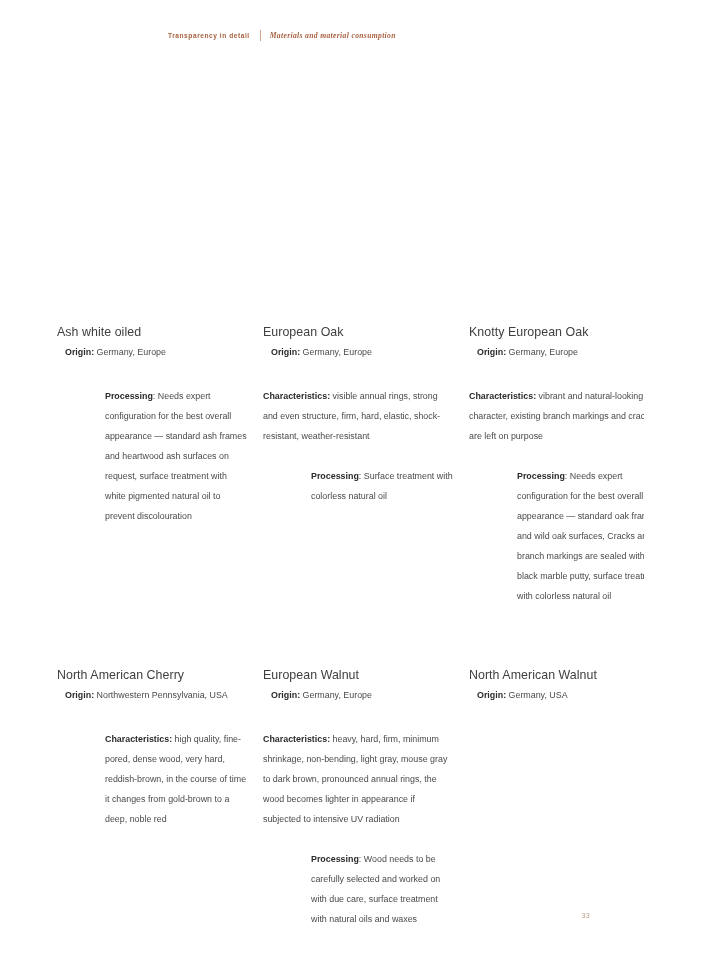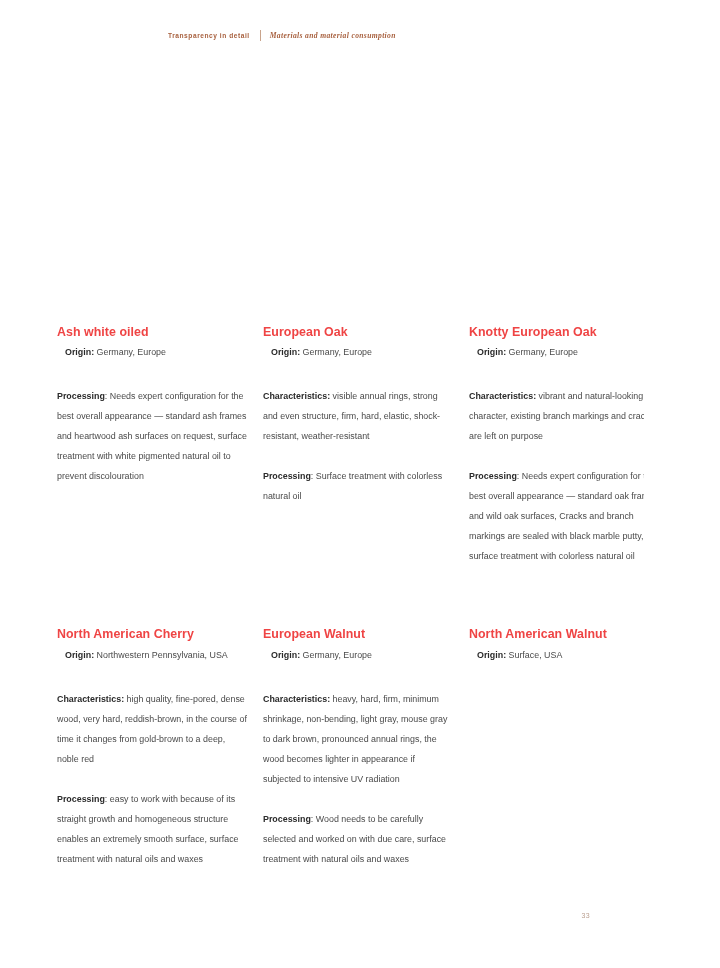--- a/index.html
+++ b/index.html
@@ -70,41 +70,42 @@
   }
   .row-gap {
     height: 62px;
   }
 
   .entry {
     color: #3c3c3c;
   }
   .entry-title {
     font-size: 12.4px;
-    font-weight: bold;
-    color: #ef4444;
+    font-weight: normal;
+    color: #404040;
     letter-spacing: 0.05px;
     line-height: 1.0;
     margin: 0 0 8px 0;
   }
   .entry-origin {
     font-size: 8.9px;
     line-height: 1.55;
     color: #4a4a4a;
     margin: 0 0 26px 8px;
   }
   .entry-para {
     font-size: 8.9px;
     line-height: 2.25;
     color: #4a4a4a;
     margin: 0 0 20px 0;
     text-align: left;
   }
   .entry-para:last-child {
     margin-bottom: 0;
+    margin-left: 48px;
   }
   .lbl {
     font-weight: bold;
     color: #2b2b2b;
   }
 
   
   .folio {
     position: absolute;
     right: 54px;
@@ -182,24 +183,20 @@
     <div class="entry">
       <div class="entry-title">North American Cherry</div>
       <div class="entry-origin">
         <span class="lbl">Origin:</span>
         <span>Northwestern Pennsylvania, USA</span>
       </div>
       <div class="entry-para">
         <span class="lbl">Characteristics:</span>
         <span>high quality, fine-pored, dense wood, very hard, reddish-brown, in the course of time it changes from gold-brown to a deep, noble red</span>
       </div>
-      <div class="entry-para">
-        <span class="lbl">Processing</span><span>:</span>
-        <span>easy to work with because of its straight growth and homogeneous structure enables an extremely smooth surface, surface treatment with natural oils and waxes</span>
-      </div>
     </div>
     <div></div>
     <div class="entry">
       <div class="entry-title">European Walnut</div>
       <div class="entry-origin">
         <span class="lbl">Origin:</span>
         <span>Germany, Europe</span>
       </div>
       <div class="entry-para">
         <span class="lbl">Characteristics:</span>
@@ -208,21 +205,21 @@
       <div class="entry-para">
         <span class="lbl">Processing</span><span>:</span>
         <span>Wood needs to be carefully selected and worked on with due care, surface treatment with natural oils and waxes</span>
       </div>
     </div>
     <div></div>
     <div class="entry">
       <div class="entry-title">North American Walnut</div>
       <div class="entry-origin">
         <span class="lbl">Origin:</span>
-        <span>Surface, USA</span>
+        <span>Germany, USA</span>
       </div>
     </div>
 
   </div>
 
   <div class="folio">33</div>
 
 </div>
 
 </body></html>

